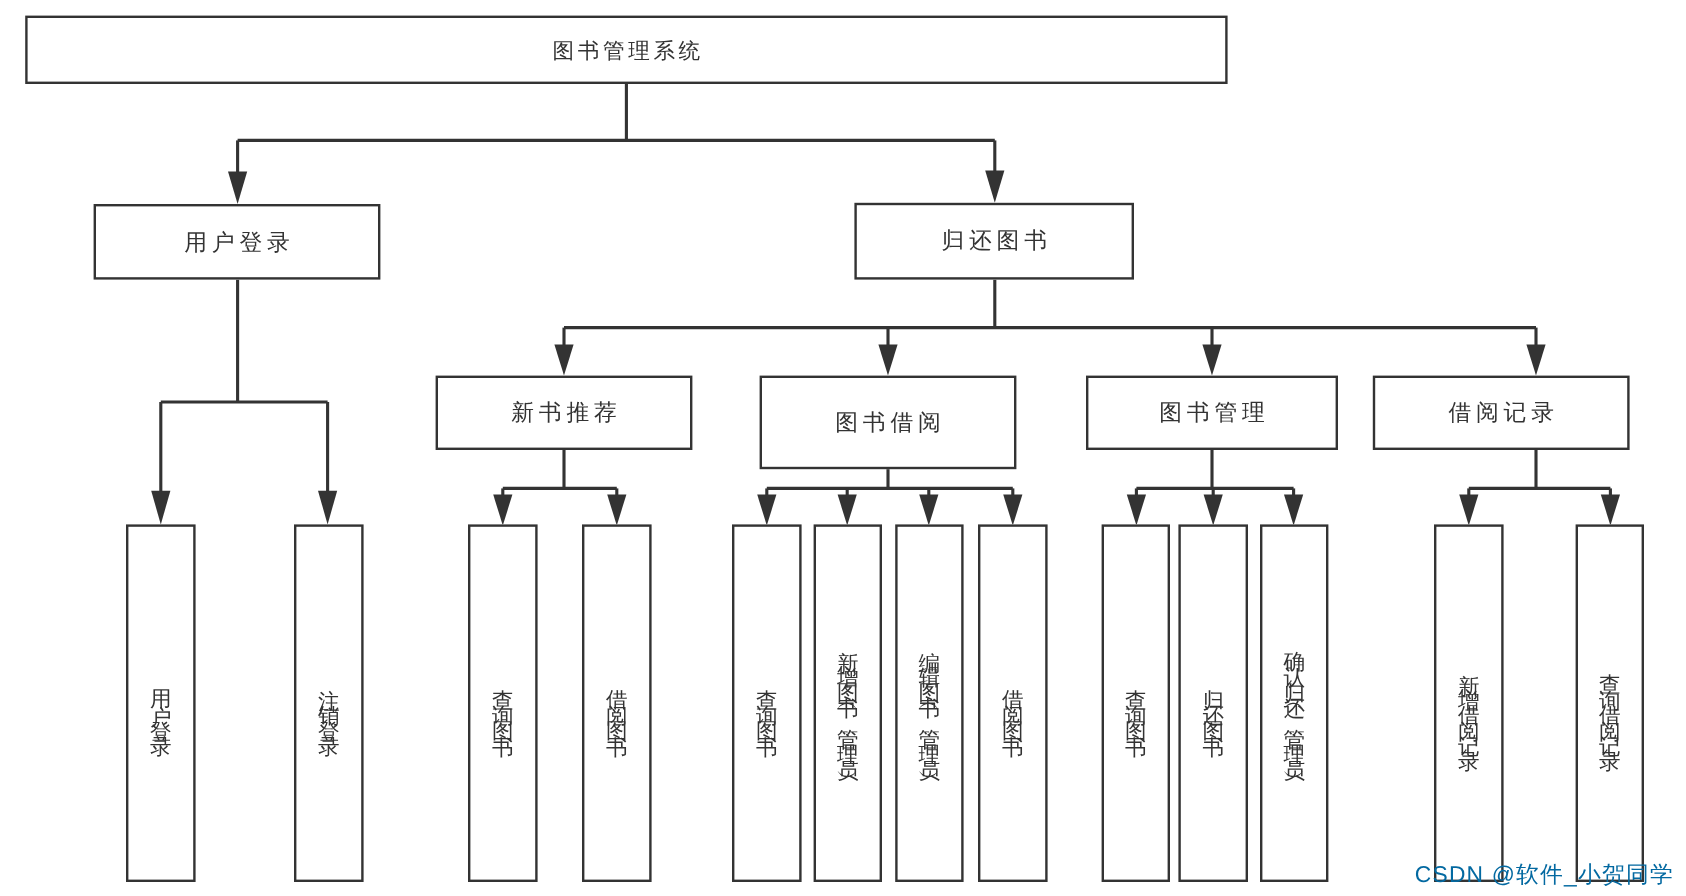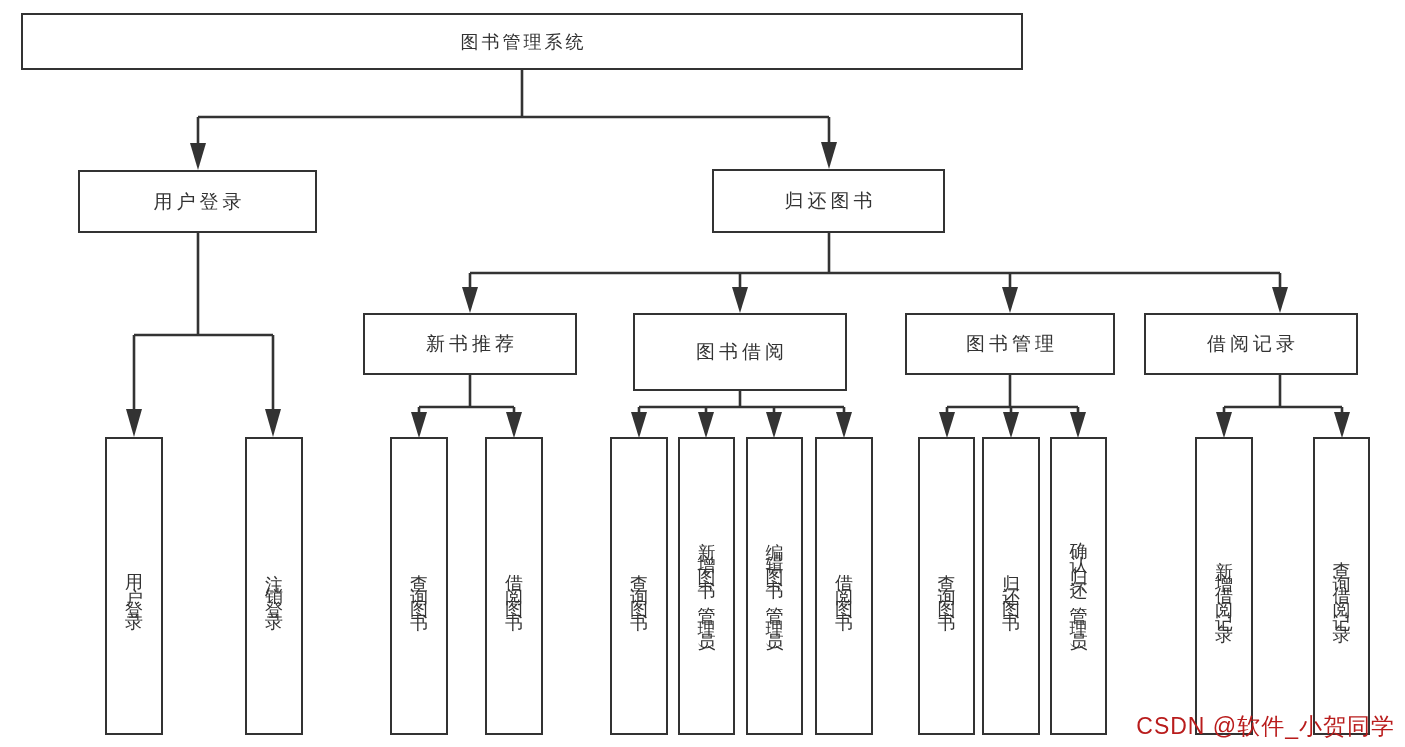--- a/index.html
+++ b/index.html
@@ -37,23 +37,23 @@
     writing-mode: vertical-rl;
     text-orientation: mixed;
     font-size: 18px;
     letter-spacing: 13px;
     line-height: 1;
   }
   #watermark {
     position: absolute;
     right: 10px;
     bottom: 5px;
-    font-size: 23px;
+    font-size: 19px;
     letter-spacing: 1px;
-    color: #b91c1c;
+    color: #0369a1;
     z-index: 3;
     white-space: nowrap;
   }
 </style>
 </head>
 <body>
 
 <div id="stage">
 
   <svg id="wires" viewBox="0 0 1405 747" xmlns="http://www.w3.org/2000/svg" aria-hidden="true">

